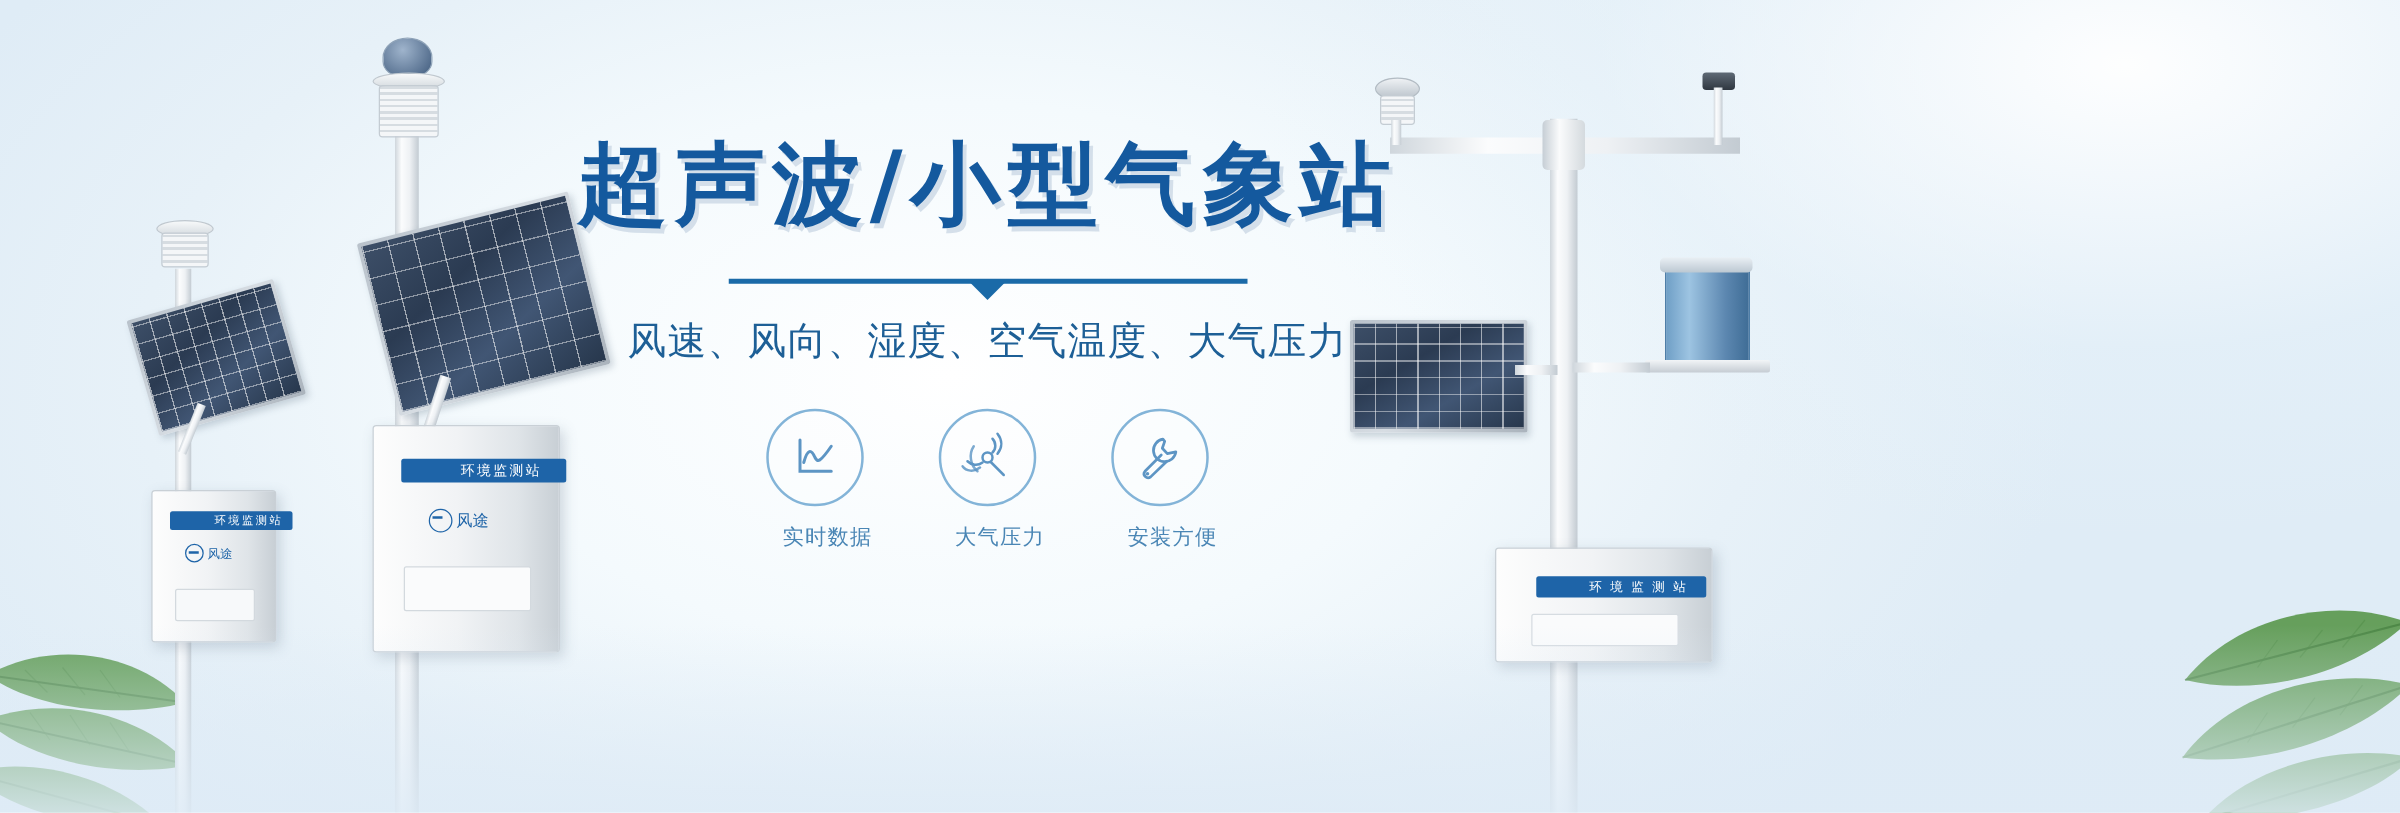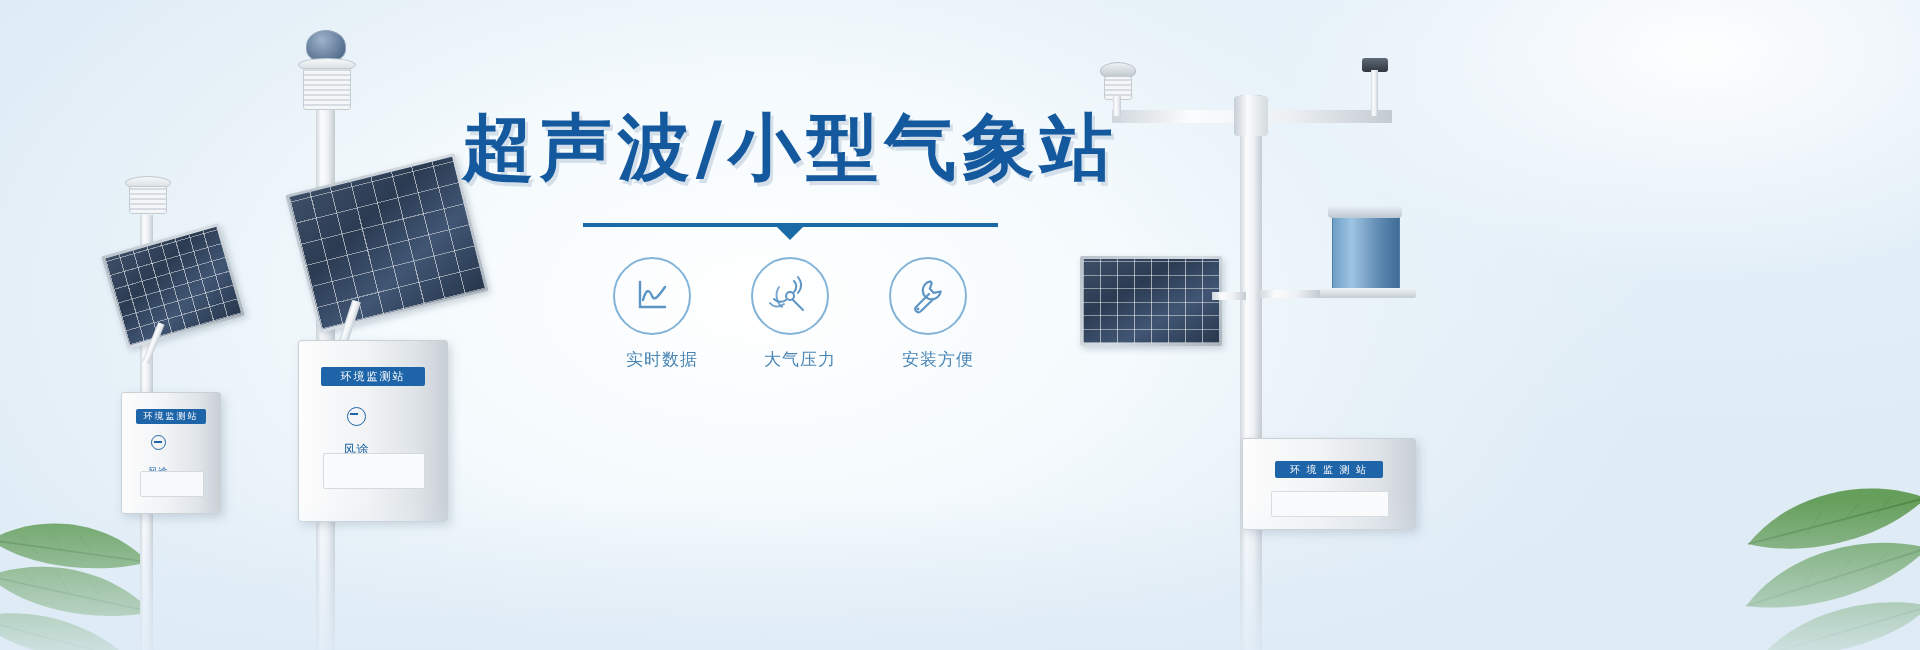--- a/index.html
+++ b/index.html
@@ -81,25 +81,26 @@
       linear-gradient(150deg,#3d4f68 0%,#2b3b52 35%,#415674 65%,#27374c 100%);
   }
   .box{
     background:linear-gradient(to right,#fdfdfd 0%,#f1f3f5 45%,#dfe4e8 78%,#c8cfd5 100%);
     border:1px solid #c9d0d6;border-radius:3px;
     box-shadow:3px 4px 10px rgba(90,110,130,.25);
   }
   .box-label{
     position:absolute;background:#1e64a8;color:#fff;border-radius:2px;
     font-size:9px;letter-spacing:2px;display:flex;align-items:center;justify-content:center;
-    font-family:Liberation Serif, serif;
+    font-family:Liberation Sans, sans-serif;
+    padding-left:28px;
   }
   .brand{
-    position:absolute;display:flex;align-items:center;gap:15px;
-    color:#1e64a8;font-size:10px;font-family:Liberation Serif, serif;flex-direction:column;
+    position:absolute;display:flex;align-items:center;gap:3px;
+    color:#1e64a8;font-size:10px;font-family:Liberation Serif, serif;
   }
   .brand .mark{
     width:13px;height:13px;border-radius:50%;border:1.6px solid #1e64a8;
     display:inline-block;position:relative;
   }
   .brand .mark:after{
     content:"";position:absolute;left:2px;top:5px;width:8px;height:1.6px;background:#1e64a8;
   }
   .sensor-cap{
     background:repeating-linear-gradient(0deg,#f4f6f8 0 3px,#d6dce1 3px 5px);
@@ -206,20 +207,21 @@
     </div>
   </div>
 
   <div class="center-block">
     <h1 class="title">超声波/小型气象站</h1>
 
     <div class="divider">
       <span class="tri"></span>
     </div>
 
+    <p class="sub">风速、风向、湿度、空气温度、大气压力</p>
 
     <div class="features">
 
       <div class="feature">
         <div class="circle">
           <svg width="40" height="40" viewBox="0 0 40 40">
             <path d="M8 6 L8 31 L33 31" fill="none" stroke="#5d95c4" stroke-width="2.4" stroke-linecap="round"></path>
             <path d="M11 24 C14 13 17 13 20 20 C22 24 24 24 33 11" fill="none" stroke="#5d95c4" stroke-width="2.4" stroke-linecap="round" stroke-linejoin="round"></path>
           </svg>
         </div>
@@ -278,20 +280,20 @@
     <div class="dev" style="left:1332px;top:212px;width:66px;height:78px;border-radius:4px;background:linear-gradient(to right,#6f9fc6 0%,#9dc4e2 28%,#5c87b0 72%,#3f6d96 100%);border:1px solid #4e7ea8;"></div>
     <div class="dev" style="left:1328px;top:206px;width:74px;height:12px;border-radius:4px;background:linear-gradient(to bottom,#e9eff4,#bcc8d2);"></div>
     <div class="dev" style="left:1316px;top:288px;width:100px;height:10px;border-radius:2px;background:linear-gradient(to bottom,#f2f5f7,#c5ccd3);"></div>
     <div class="dev pole" style="left:1258px;top:290px;width:62px;height:8px;"></div>
 
     <div class="dev panel-frame" style="left:1080px;top:256px;width:136px;height:84px;">
       <div class="panel-cells"></div>
     </div>
     <div class="dev pole" style="left:1212px;top:292px;width:34px;height:8px;"></div>
 
-    <div class="dev box" style="left:1196px;top:438px;width:172px;height:90px;margin-left:46px;">
+    <div class="dev box" style="left:1196px;top:438px;width:172px;height:90px;">
       <div class="box-label" style="left:32px;top:22px;width:108px;height:17px;font-size:10px;">环 境 监 测 站</div>
       <div style="position:absolute;left:28px;top:52px;width:116px;height:24px;background:#fafbfc;border:1px solid #d6dce1;border-radius:2px;"></div>
     </div>
   </div>
 
   <div class="ground-wash"></div>
 </div>
 
 </body></html>

